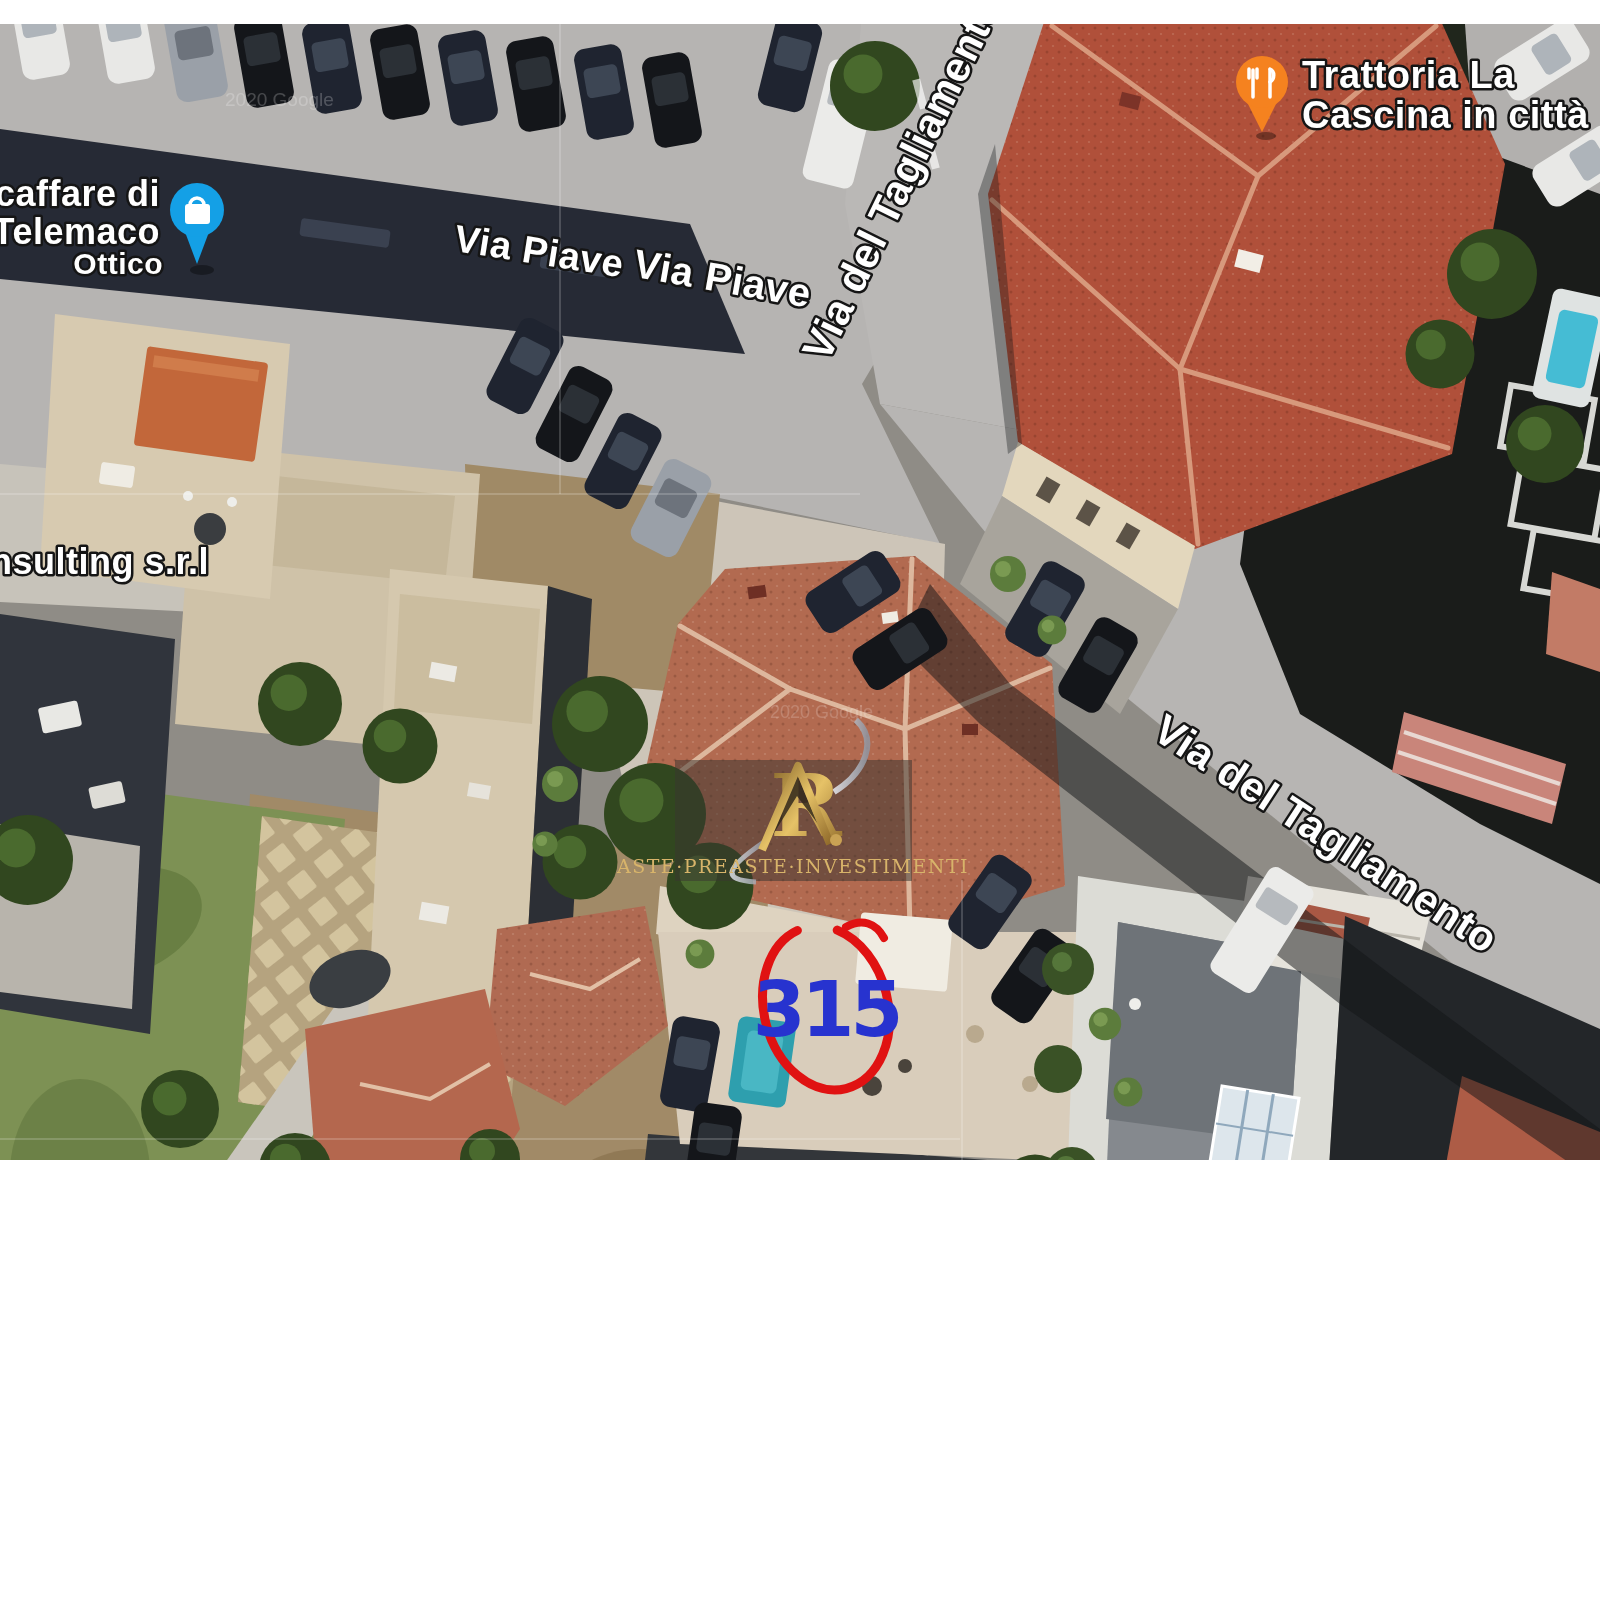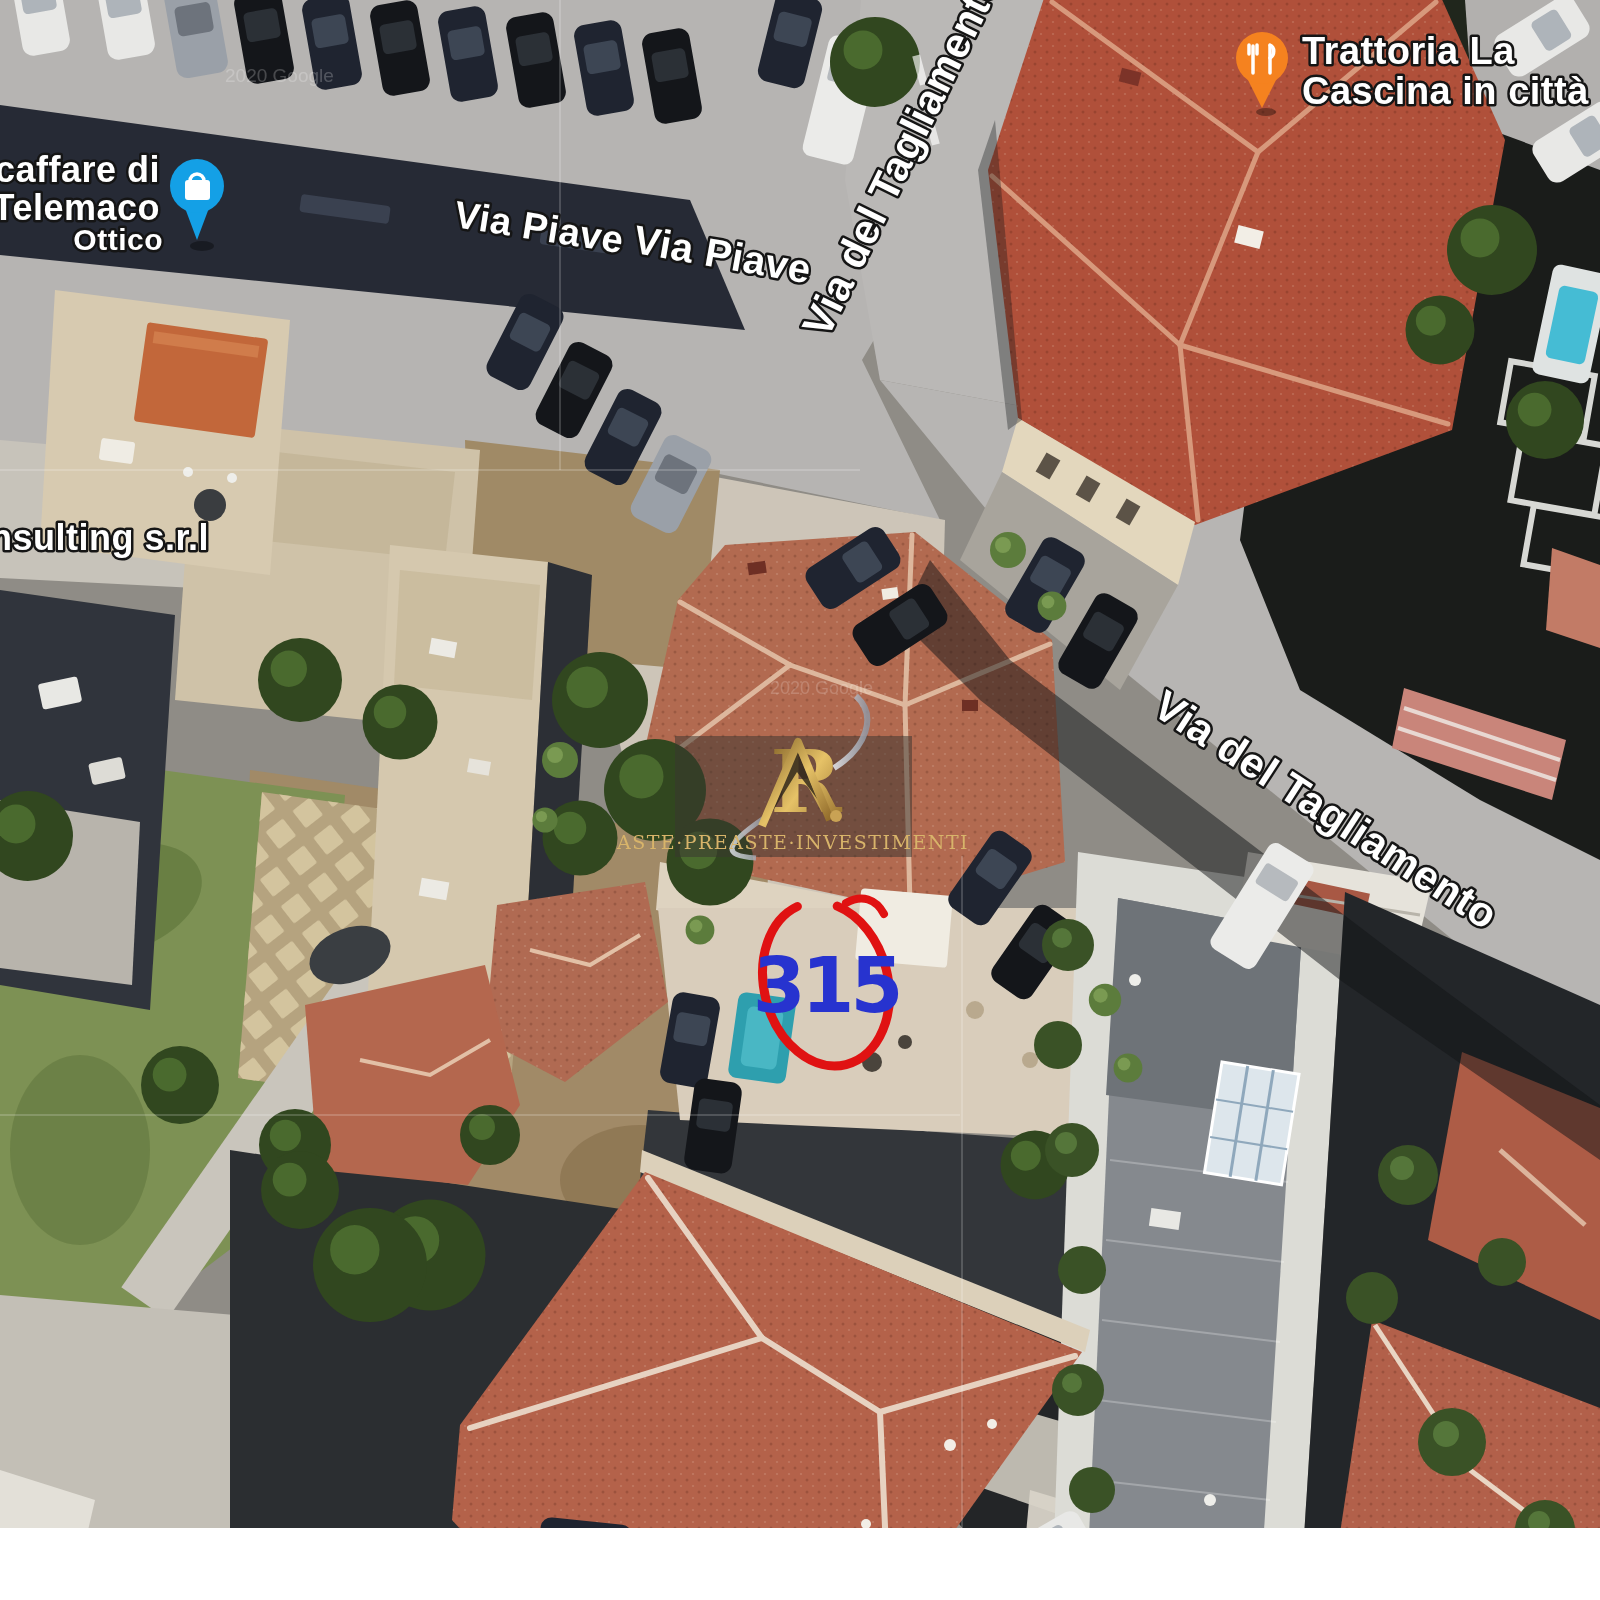--- a/index.html
+++ b/index.html
@@ -1,16 +1,16 @@
 <!DOCTYPE html>
 <html><head>
 <meta charset="utf-8">
 <style>
   html,body{margin:0;padding:0;background:#ffffff;}
-  #stage{position:relative;width:1600px;height:1528px;overflow:hidden;background:#98948d;}
+  #stage{position:relative;width:1600px;height:1136px;overflow:hidden;background:#98948d;margin-top:24px;}
   svg{display:block;overflow:hidden;}
   .maplabel{font-family:"Liberation Sans",sans-serif;font-weight:bold;fill:#ffffff;stroke:#151515;stroke-width:5px;paint-order:stroke;stroke-linejoin:round;letter-spacing:.5px;}
   .credit{font-family:"Liberation Sans",sans-serif;fill:#ffffff;}
   .brand{font-family:"DejaVu Serif","Liberation Serif",serif;fill:#d8b46a;letter-spacing:1.5px;}
   .marker315{font-family:"DejaVu Sans","Liberation Sans",sans-serif;font-weight:bold;fill:#2733cf;letter-spacing:-4px;}
 </style>
 </head>
 <body>
 
 <div id="stage">

